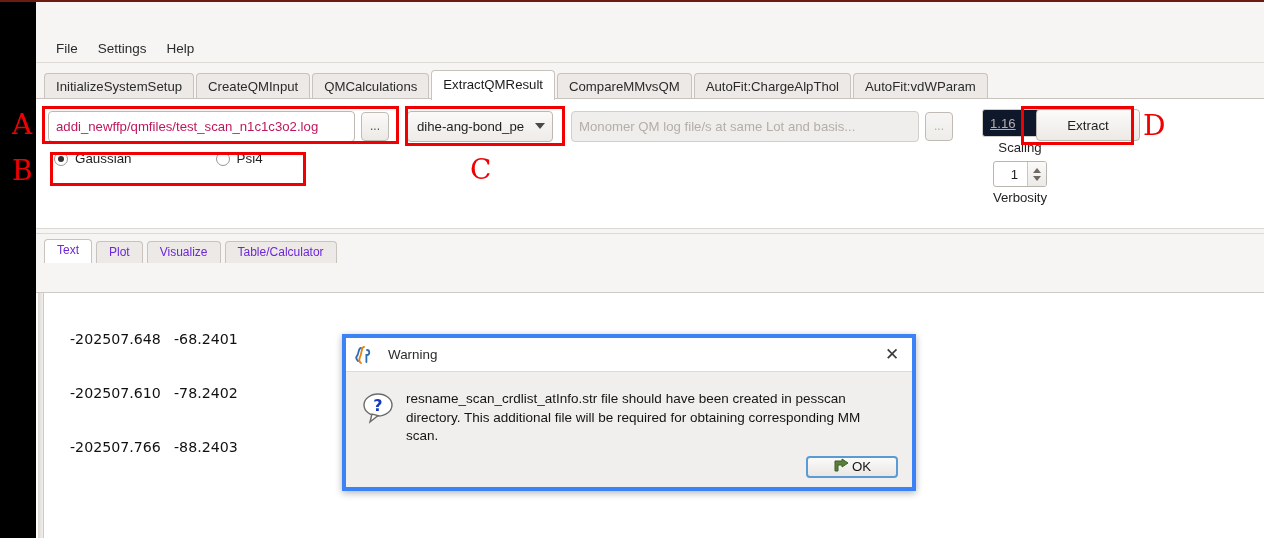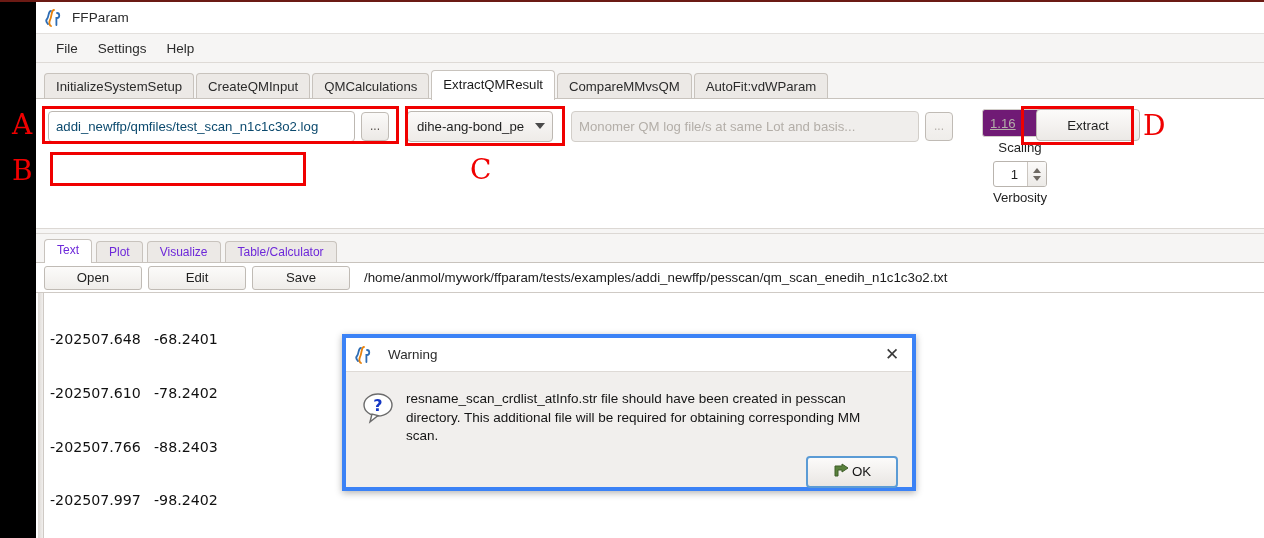--- a/index.html
+++ b/index.html
@@ -79,21 +79,21 @@
   }
   
   .page-upper {
     position: absolute; left: 0; top: 96px; width: 1228px; height: 130px;
     background: #ffffff;
     border-top: 1px solid #c8c3bd;
   }
   .row1 { position: absolute; left: 12px; top: 10px; height: 34px; display: flex; align-items: center; }
   .text-input {
     height: 31px; border: 1px solid #bdb8b2; border-radius: 4px;
-    background: #ffffff; font-size: 13.2px; color: #0c4a6e;
+    background: #ffffff; font-size: 13.2px; color: #be185d;
     padding: 0 7px; display: flex; align-items: center; overflow: hidden;
     white-space: nowrap;
   }
   .text-input.disabled {
     background: #f0eeec; color: #b3aea8; border-color: #d2cec9;
   }
   .dots-btn {
     width: 28px; height: 29px; margin-left: 6px;
     border: 1px solid #c0bbb5; border-radius: 4px;
     background: linear-gradient(#fbfaf9,#ecE9e6);
@@ -122,21 +122,21 @@
     border: 1px solid #9b9691; background: #fff;
     display: inline-flex; align-items: center; justify-content: center;
     margin-right: 7px;
   }
   .radio .dot { width: 6px; height: 6px; border-radius: 50%; background: #333; }
   .radio-label { font-size: 13.4px; color: #1f1f1f; }
   
   .scaling-box { position: absolute; left: 946px; top: 10px; text-align: center; width: 76px; }
   .scaling-field {
     width: 74px; height: 28px; border: 1px solid #d2cec9; border-radius: 3px;
-    background: #701a75; color: #b3aea8; font-size: 13.2px;
+    background: #0f172a; color: #b3aea8; font-size: 13.2px;
     display: flex; align-items: center; padding-left: 7px; text-decoration: underline;
   }
   .field-caption { font-size: 13.2px; color: #1f1f1f; margin-top: 3px; }
   .verbosity-box { position: absolute; left: 922px; top: 62px; text-align: center; width: 124px; }
   .spin {
     width: 54px; height: 26px; border: 1px solid #b9b4ae; border-radius: 3px;
     background: #ffffff; display: flex; align-items: center; margin: 0 auto;
     overflow: hidden;
   }
   .spin .val { flex: 1; font-size: 13.2px; color: #1f1f1f; padding-left: 8px; }
@@ -196,21 +196,21 @@
     position: absolute; left: 2px; top: 0; width: 6px; height: 248px;
     background: linear-gradient(90deg,#dcd8d4,#f1efed);
     border-right: 1px solid #cfcac5;
   }
   .ta-lines {
     position: absolute; left: 14px; top: 2px;
     font-family: "DejaVu Sans", sans-serif;
     font-size: 14.2px; color: #111; line-height: 17.95px;
     white-space: pre;
   }
-  .ta-line { display: block; }
+  .ta-line { display: block; margin-left: 20px; }
   .ta-line .c1 { display: inline-block; width: 104px; }
   
   .dialog {
     position: absolute; left: 306px; top: 332px;
     width: 574px; height: 157px;
     background: #f1efed;
     border: 4px solid #3b82f6;
     box-shadow: 0 2px 7px rgba(0,0,0,.30);
   }
   .dlg-title {
@@ -220,80 +220,83 @@
   .dlg-title .lbl { font-size: 13.4px; color: #2b2b2b; margin-left: 6px; flex: 1; }
   .dlg-close {
     width: 24px; height: 24px; display: flex; align-items: center; justify-content: center;
     font-size: 17px; color: #3a3a3a; cursor: default; line-height: 1;
   }
   .dlg-body { display: flex; padding: 18px 16px 0 16px; }
   .dlg-icon { width: 44px; flex: 0 0 auto; padding-top: 2px; }
   .dlg-msg { font-size: 13.5px; color: #141414; line-height: 18.5px; }
   .dlg-footer { display: flex; justify-content: flex-end; padding: 10px 14px 0 0; }
   .ok-btn {
-    width: 92px; height: 32px;
+    width: 92px; height: 22px;
     border: 2px solid #5b9bd5; border-radius: 4px;
     background: linear-gradient(#fcfbfa,#e9e6e3);
     display: flex; align-items: center; justify-content: center; gap: 2px;
     font-size: 13.3px; color: #141414; cursor: default;
   }
   
   .ann-box { position: absolute; border: 3px solid #f00000; pointer-events: none; }
   .ann-letter {
     position: absolute; color: #f00000; font-family: "DejaVu Serif", serif;
     font-size: 28px; line-height: 1; font-weight: 400;
   }
 </style>
 </head>
 <body>
 
 <div id="screen">
   <div class="top-rule"></div>
 
   <div class="app-window">
 
-    <div class="titlebar">
-      <span class="title-icon">
-        <svg width="22" height="20" viewBox="0 0 22 20">
-          <path d="M7 3 C4 3 5 9 3 11 C2 12 2 14 4 16" stroke="#2e6db4" stroke-width="1.8" fill="none" stroke-linecap="round"></path>
-          <path d="M10 2 C7 2 8 9 6 12 C5 14 5 17 7 18" stroke="#e8820c" stroke-width="1.8" fill="none" stroke-linecap="round"></path>
-          <path d="M13 5 C16 5 16 10 13 10 L12.4 10 L12.4 17" stroke="#2e6db4" stroke-width="1.8" fill="none" stroke-linecap="round"></path>
-        </svg>
-      </span>
-      <span class="title-text">FFParam</span>
-    </div>
 
     <div class="menubar">
       <span class="menu-item">File</span>
       <span class="menu-item">Settings</span>
       <span class="menu-item">Help</span>
     </div>
 
     <div class="tabstrip">
       <div class="tab">InitializeSystemSetup</div>
       <div class="tab">CreateQMInput</div>
       <div class="tab">QMCalculations</div>
       <div class="tab active">ExtractQMResult</div>
       <div class="tab">CompareMMvsQM</div>
+      <div class="tab">AutoFit:ChargeAlpThol</div>
       <div class="tab">AutoFit:vdWParam</div>
     </div>
 
     <div class="page-upper">
 
       <div class="row1">
         <div class="text-input" style="width:307px;">addi_newffp/qmfiles/test_scan_n1c1c3o2.log</div>
         <div class="dots-btn">...</div>
         <div class="combo" style="width:146px; margin-left:18px;">
           <span style="overflow:hidden;white-space:nowrap;width:112px;display:inline-block;">dihe-ang-bond_pe</span>
           <span class="caret"></span>
         </div>
         <div class="text-input disabled" style="width:348px; margin-left:18px;">Monomer QM log file/s at same Lot and basis...</div>
         <div class="dots-btn disabled">...</div>
       </div>
 
+      <div class="radio-row">
+        <span class="radio-wrap" style="margin-right:84px;">
+          <span class="radio">
+              <span class="dot"></span>
+            </span>
+          <span class="radio-label">Gaussian</span>
+        </span>
+        <span class="radio-wrap">
+          <span class="radio"></span>
+          <span class="radio-label">Psi4</span>
+        </span>
+      </div>
 
       <div class="scaling-box">
         <div class="scaling-field">1.16</div>
         <div class="field-caption">Scaling</div>
       </div>
 
       <div class="verbosity-box">
         <div class="spin">
           <span class="val">1</span>
           <span class="arrows">
@@ -309,34 +312,27 @@
 
     <div class="divider"></div>
 
     <div class="tabstrip2">
       <div class="tab2 active">Text</div>
       <div class="tab2">Plot</div>
       <div class="tab2">Visualize</div>
       <div class="tab2">Table/Calculator</div>
     </div>
 
-    <div class="toolbar2">
-      <div class="tool-btn">Open</div>
-      <div class="tool-btn">Edit</div>
-      <div class="tool-btn">Save</div>
-      <div class="path-label">/home/anmol/mywork/ffparam/tests/examples/addi_newffp/pesscan/qm_scan_enedih_n1c1c3o2.txt</div>
-    </div>
 
     <div class="textarea">
       <div class="ta-gutter"></div>
       <div class="ta-lines">
         <span class="ta-line"><span class="c1">-202507.648</span><span>-68.2401</span></span>
         <span class="ta-line"><span class="c1">-202507.610</span><span>-78.2402</span></span>
         <span class="ta-line"><span class="c1">-202507.766</span><span>-88.2403</span></span>
-        <span class="ta-line"><span class="c1">-202507.997</span><span>-98.2402</span></span>
         
         
         
         
         
         
         
         
         
       </div>

